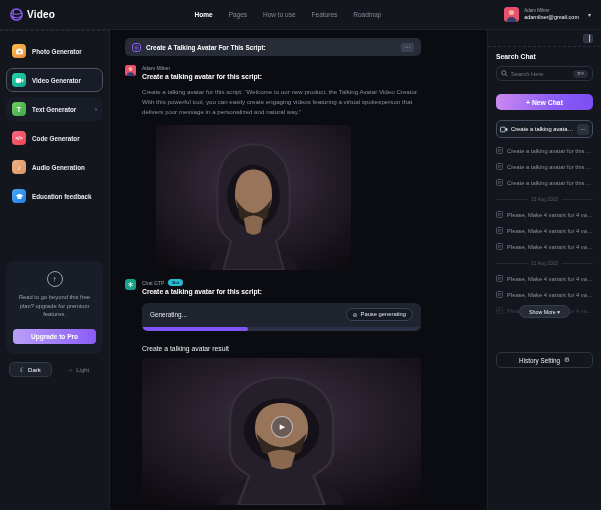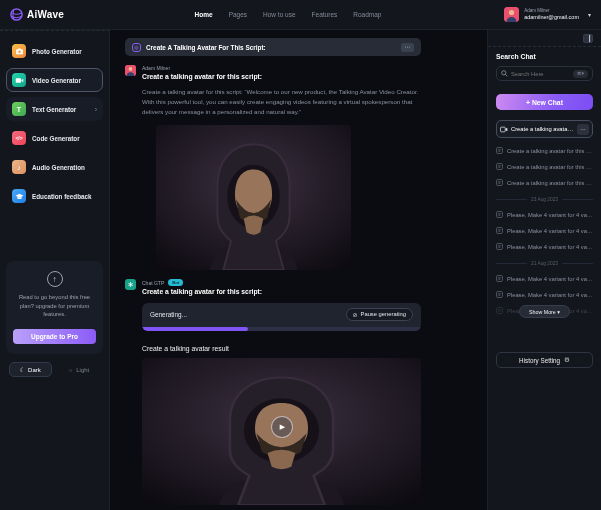--- a/index.html
+++ b/index.html
@@ -93,21 +93,21 @@
 </style>
 </head>
 <body>
 
 <div class="header">
   <div class="logo">
     <svg class="inline-ic" width="13" height="13" viewBox="0 0 14 14">
         <circle cx="7" cy="7" r="6" fill="none" stroke="#8b5cf6" stroke-width="1.6"></circle>
         <path d="M1.5 5.2 Q7 8.4 12.5 5.2 M1.5 8.8 Q7 12 12.5 8.8 M4 1.4 Q2.5 7 4 12.6" fill="none" stroke="#8b5cf6" stroke-width="1.1"></path>
       </svg>
-    <span class="logo-text">AiWave</span>
+    <span class="logo-text">Video</span>
   </div>
   <div class="top-nav">
     <span class="nav-item active">Home</span>
     <span class="nav-item">Pages</span>
     <span class="nav-item">How to use</span>
     <span class="nav-item">Features</span>
     <span class="nav-item">Roadmap</span>
   </div>
   <div class="user-chip">
     <span class="user-avatar">

